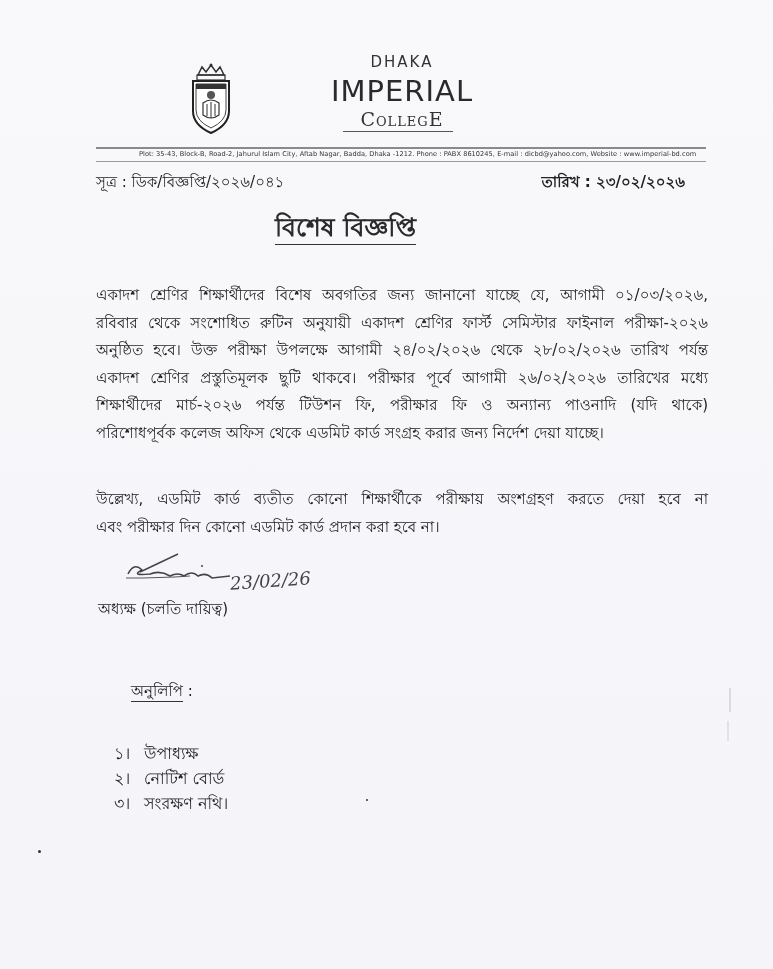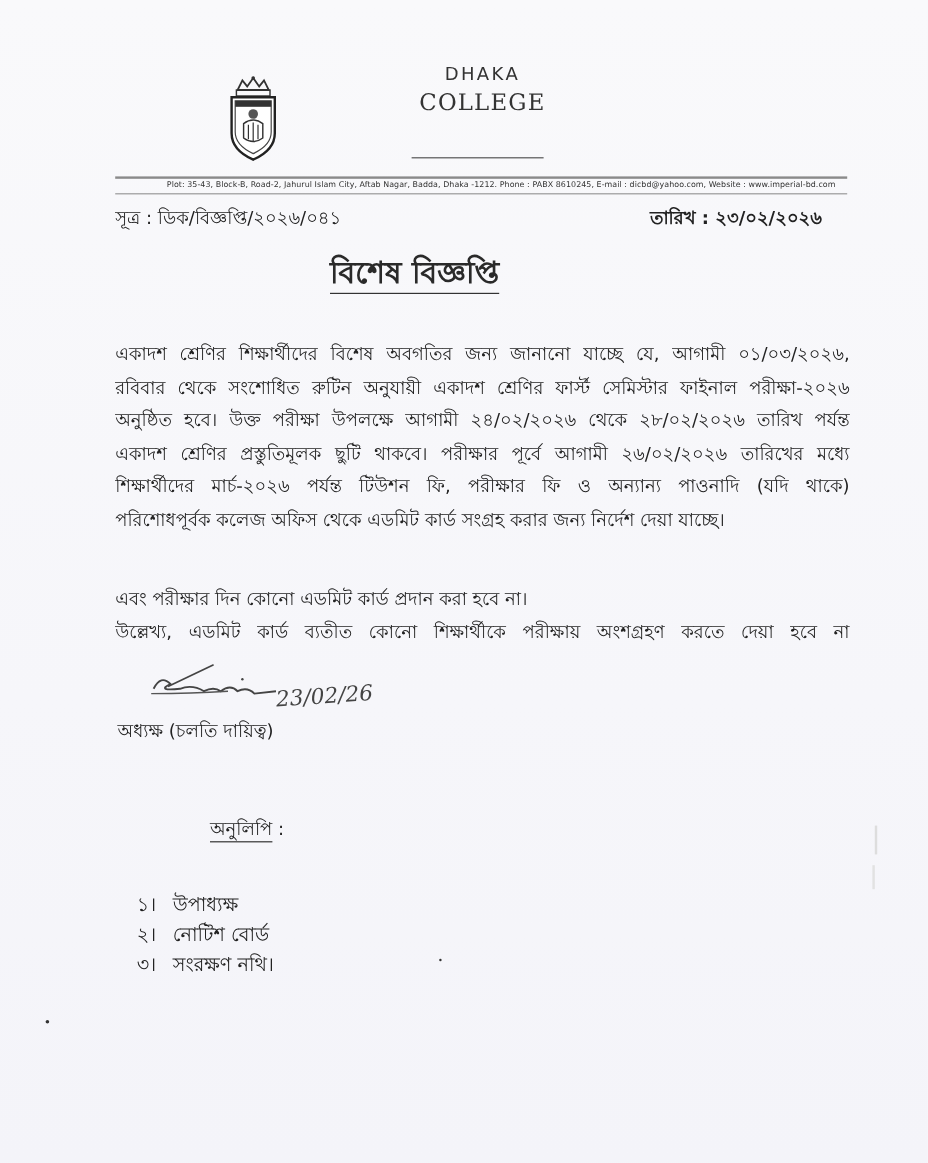--- a/index.html
+++ b/index.html
@@ -11,21 +11,21 @@
       position: relative;
     }
     .page { position: absolute; left: 0; top: 0; width: 773px; height: 969px; background: linear-gradient(180deg,#f9f9fb 0%,#f6f6fa 60%,#f4f4f9 100%); }
 
     .crest { position: absolute; left: 190px; top: 63px; width: 42px; height: 72px; }
 
     .brand { position: absolute; left: 322px; top: 50px; width: 160px; text-align: center; }
     .brand .l1 { font-family: "DejaVu Sans", sans-serif; font-size: 15px; letter-spacing: 2px; color: #333; line-height: 24px; }
     .brand .l2 { font-family: "DejaVu Sans", sans-serif; font-size: 29px; letter-spacing: 1px; color: #2a2a2a; line-height: 32px; margin-top: 1px; }
     .brand .l3 { font-family: "DejaVu Serif", serif; font-size: 19px; letter-spacing: 1px; color: #333; line-height: 24px; }
-    .brand .l3 .sm { font-size: 19px; margin-top: 28px; }
+    .brand .l3 .sm { font-size: 13px; margin-top: 28px; }
     .brand-rule { position: absolute; left: 343px; top: 131px; width: 110px; height: 1px; background: #555; }
 
     .addr-rule-top { position: absolute; left: 96px; top: 147px; width: 610px; height: 2px; background: #8a8a8a; }
     .addr { position: absolute; left: 104px; top: 150px; width: 600px; font-size: 6.6px; color: #333; white-space: nowrap; letter-spacing: 0.05px; padding-left: 35px; }
     .addr-rule-bot { position: absolute; left: 96px; top: 161px; width: 610px; height: 1px; background: #9a9a9a; }
 
     .ref { position: absolute; left: 96px; top: 170px; font-size: 15px; color: #222; }
     .date { position: absolute; right: 88px; top: 170px; font-size: 15px; color: #222; font-weight: bold; }
 
     .title { position: absolute; left: 0; width: 691px; top: 208px; text-align: center; }
@@ -35,21 +35,21 @@
     .para .line { display: block; white-space: nowrap; text-align: justify; text-align-last: justify; }
     .para .line.last { text-align-last: left; }
     .p1 { top: 282px; }
     .p2 { top: 486px; }
 
     .signature { position: absolute; left: 120px; top: 552px; width: 200px; height: 45px; }
     .sig-date { position: absolute; left: 230px; top: 570px; font-family: "DejaVu Serif", serif; font-style: italic; font-size: 18px; color: #444; transform: rotate(-4deg); }
     .sig-title { position: absolute; left: 98px; top: 597px; font-size: 15px; color: #222; }
 
     .cc-label { position: absolute; left: 131px; top: 679px; font-size: 15px; color: #222; }
-    .cc-label .u { border-bottom: 1px solid #333; padding-bottom: 1px; margin-left: 44px; }
+    .cc-label .u { border-bottom: 1px solid #333; padding-bottom: 1px; }
     .cc-list { position: absolute; left: 98px; top: 725px; font-size: 16px; color: #222; margin: 16px; padding: 0; list-style: none; }
     .cc-list li { height: 25px; line-height: 25px; }
     .cc-list .num { display: inline-block; width: 30px; }
 
     .speck { position: absolute; width: 3px; height: 3px; border-radius: 50%; background: #333; }
     .margin-mark { position: absolute; left: 729px; top: 688px; width: 2px; height: 24px; background: #ddd; }
     .margin-mark2 { position: absolute; left: 727px; top: 721px; width: 2px; height: 20px; background: #e2e2e2; }
   </style>
 </head>
 <body>
@@ -65,20 +65,21 @@
     <rect x="6" y="21" width="30" height="5" fill="#333"></rect>
     <circle cx="21" cy="32" r="4" fill="#555"></circle>
     <path d="M13 40 Q21 34 29 40 L29 52 Q21 58 13 52 Z" fill="none" stroke="#333" stroke-width="1.2"></path>
     <line x1="17" y1="41" x2="17" y2="53" stroke="#333" stroke-width="1"></line>
     <line x1="21" y1="39" x2="21" y2="55" stroke="#333" stroke-width="1"></line>
     <line x1="25" y1="41" x2="25" y2="53" stroke="#333" stroke-width="1"></line>
   </svg>
 
   <div class="brand">
     <div class="l1">DHAKA</div>
+    <div class="l2">IMPERIAL</div>
     <div class="l3"><span>C</span><span class="sm">OLLEG</span><span>E</span></div>
   </div>
   <div class="brand-rule"></div>
 
   <div class="addr-rule-top"></div>
   <div class="addr">Plot: 35-43, Block-B, Road-2, Jahurul Islam City, Aftab Nagar, Badda, Dhaka -1212. Phone : PABX 8610245, E-mail : dicbd@yahoo.com, Website : www.imperial-bd.com</div>
   <div class="addr-rule-bot"></div>
 
   <div class="ref">সূত্র : ডিক/বিজ্ঞপ্তি/২০২৬/০৪১</div>
   <div class="date">তারিখ : ২৩/০২/২০২৬</div>
@@ -90,22 +91,22 @@
   <div class="para p1">
     <span class="line">একাদশ শ্রেণির শিক্ষার্থীদের বিশেষ অবগতির জন্য জানানো যাচ্ছে যে, আগামী ০১/০৩/২০২৬,</span>
     <span class="line">রবিবার থেকে সংশোধিত রুটিন অনুযায়ী একাদশ শ্রেণির ফার্স্ট সেমিস্টার ফাইনাল পরীক্ষা-২০২৬</span>
     <span class="line">অনুষ্ঠিত হবে। উক্ত পরীক্ষা উপলক্ষে আগামী ২৪/০২/২০২৬ থেকে ২৮/০২/২০২৬ তারিখ পর্যন্ত</span>
     <span class="line">একাদশ শ্রেণির প্রস্তুতিমূলক ছুটি থাকবে। পরীক্ষার পূর্বে আগামী ২৬/০২/২০২৬ তারিখের মধ্যে</span>
     <span class="line">শিক্ষার্থীদের মার্চ-২০২৬ পর্যন্ত টিউশন ফি, পরীক্ষার ফি ও অন্যান্য পাওনাদি (যদি থাকে)</span>
     <span class="line last">পরিশোধপূর্বক কলেজ অফিস থেকে এডমিট কার্ড সংগ্রহ করার জন্য নির্দেশ দেয়া যাচ্ছে।</span>
   </div>
 
   <div class="para p2">
+    <span class="line">উল্লেখ্য, এডমিট কার্ড ব্যতীত কোনো শিক্ষার্থীকে পরীক্ষায় অংশগ্রহণ করতে দেয়া হবে না</span>
     <span class="line last">এবং পরীক্ষার দিন কোনো এডমিট কার্ড প্রদান করা হবে না।</span>
-    <span class="line">উল্লেখ্য, এডমিট কার্ড ব্যতীত কোনো শিক্ষার্থীকে পরীক্ষায় অংশগ্রহণ করতে দেয়া হবে না</span>
   </div>
 
   <svg class="signature" viewBox="0 0 200 45">
     <path d="M8 22 Q14 10 22 18 Q10 24 30 22 Q40 18 50 24 Q58 20 64 24 Q72 18 78 24 Q86 20 92 26 L110 24" fill="none" stroke="#444" stroke-width="1.6"></path>
     <path d="M20 20 L58 2" fill="none" stroke="#444" stroke-width="1.4"></path>
     <path d="M6 26 Q40 26 70 24" fill="none" stroke="#555" stroke-width="1.2"></path>
     <circle cx="82" cy="14" r="1" fill="#444"></circle>
   </svg>
   <div class="sig-date">23/02/26</div>
   <div class="sig-title">অধ্যক্ষ (চলতি দায়িত্ব)</div>

